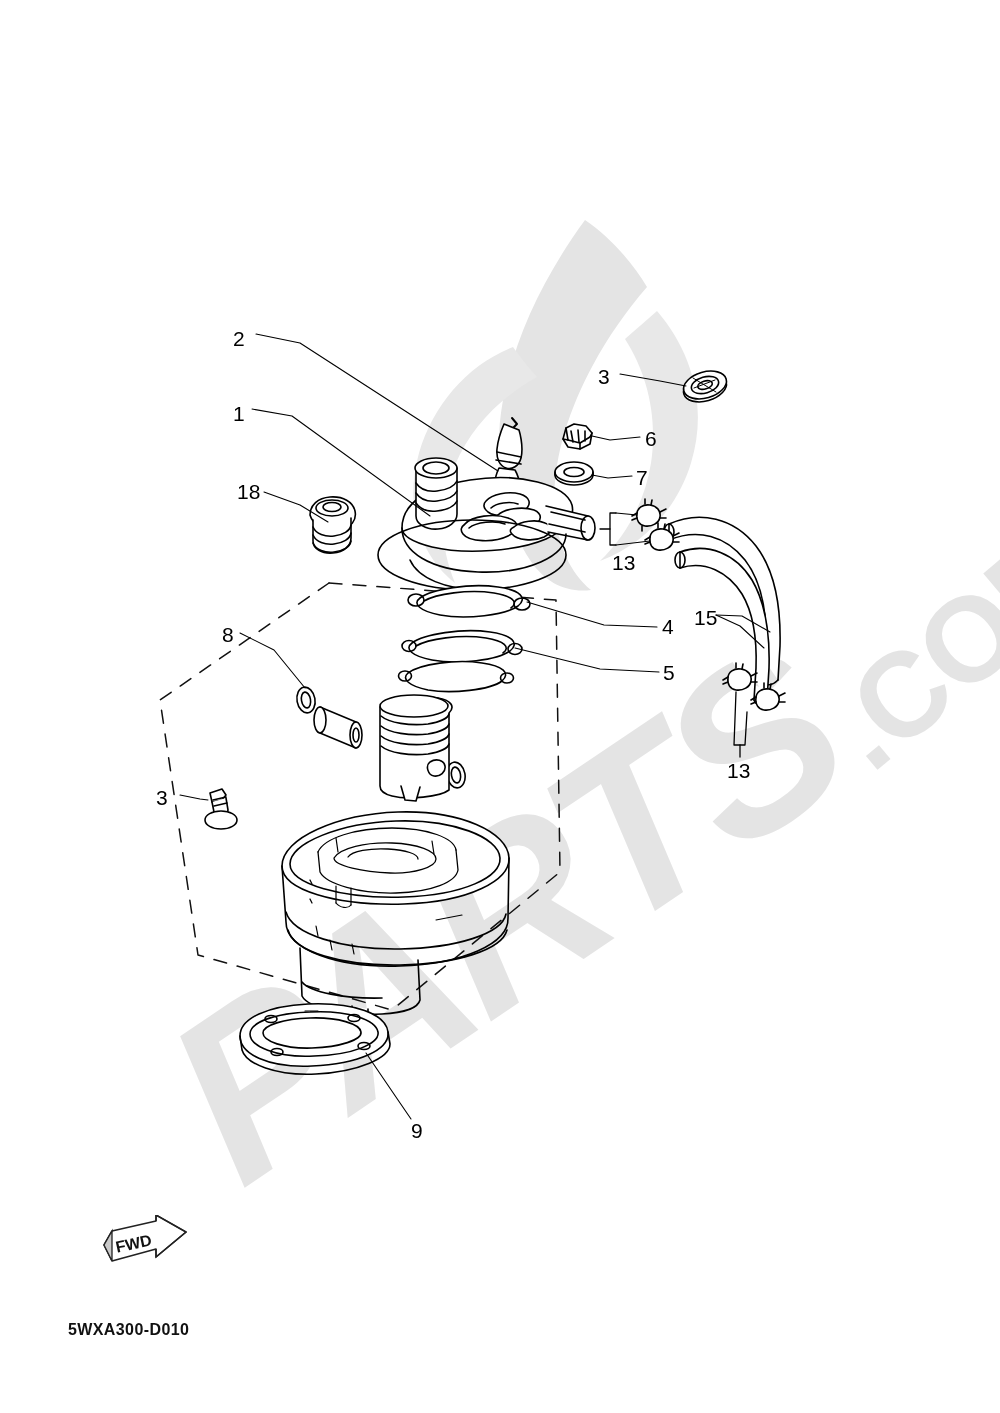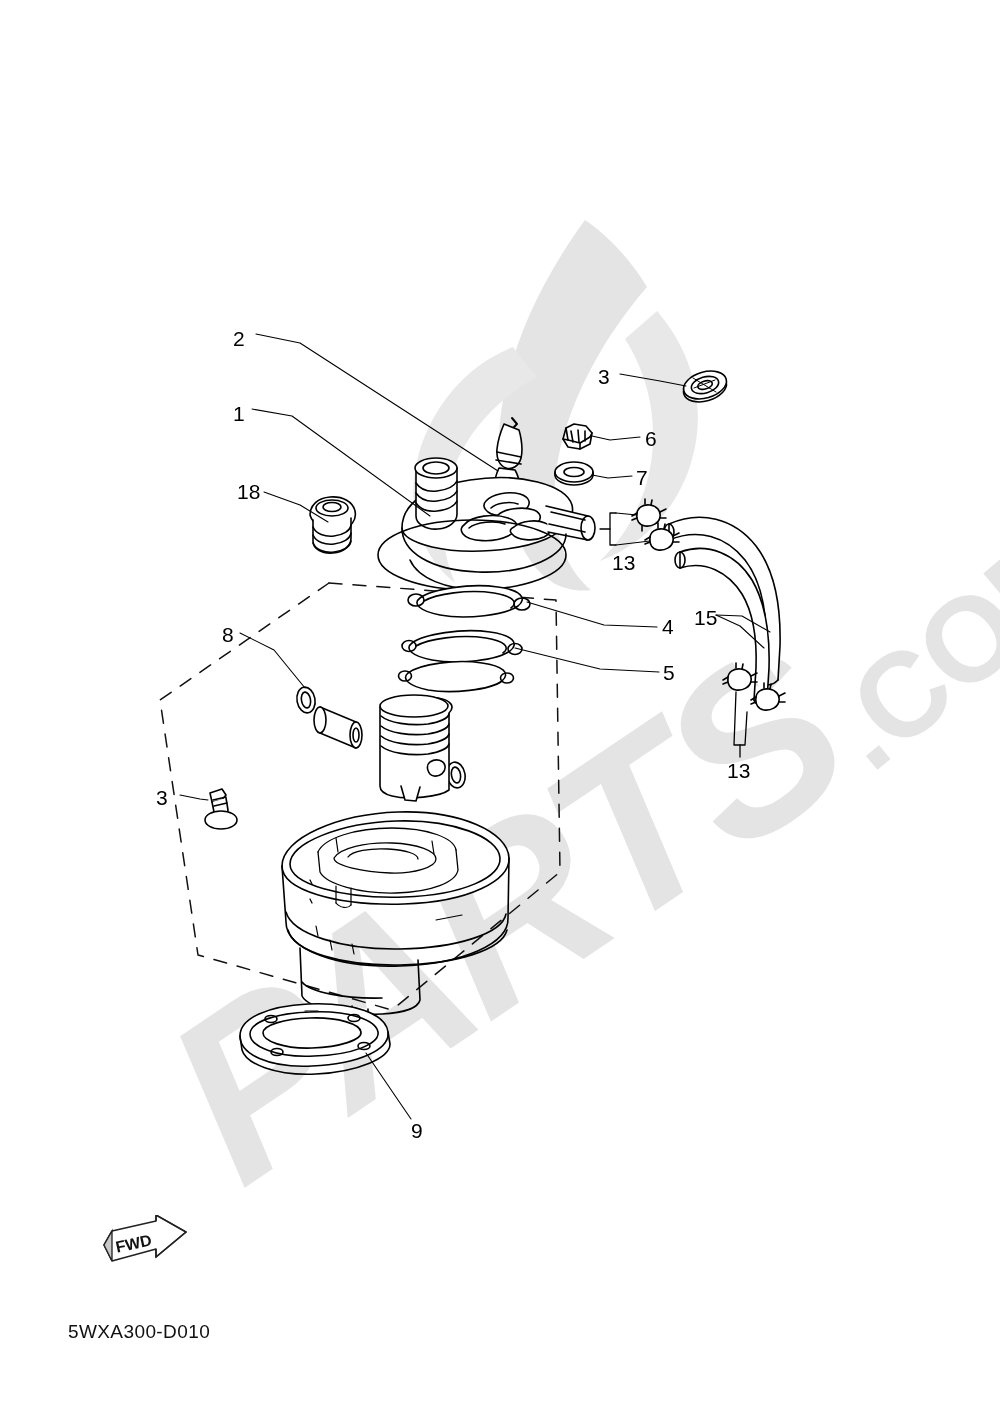--- a/index.html
+++ b/index.html
@@ -20,21 +20,21 @@
            pointer-events:none;}
 
   
   #art{position:absolute;left:0;top:0;width:1000px;height:1413px;}
 
   
   .callout{position:absolute;font-size:21px;color:#000;
            font-family:"Liberation Sans",sans-serif;line-height:1;}
 
   
-  #partno{position:absolute;left:68px;top:1321px;font-size:19px;font-weight:normal;
+  #partno{position:absolute;left:68px;top:1321px;font-size:16px;font-weight:bold;
           letter-spacing:.4px;color:#111;}
   #fwd{position:absolute;left:100px;top:1215px;width:90px;height:60px;}
 </style>
 </head>
 <body>
 
 <div id="stage">
 
   <div class="wm wm-parts">PARTS</div>
   <div class="wm wm-com">.COM</div>

